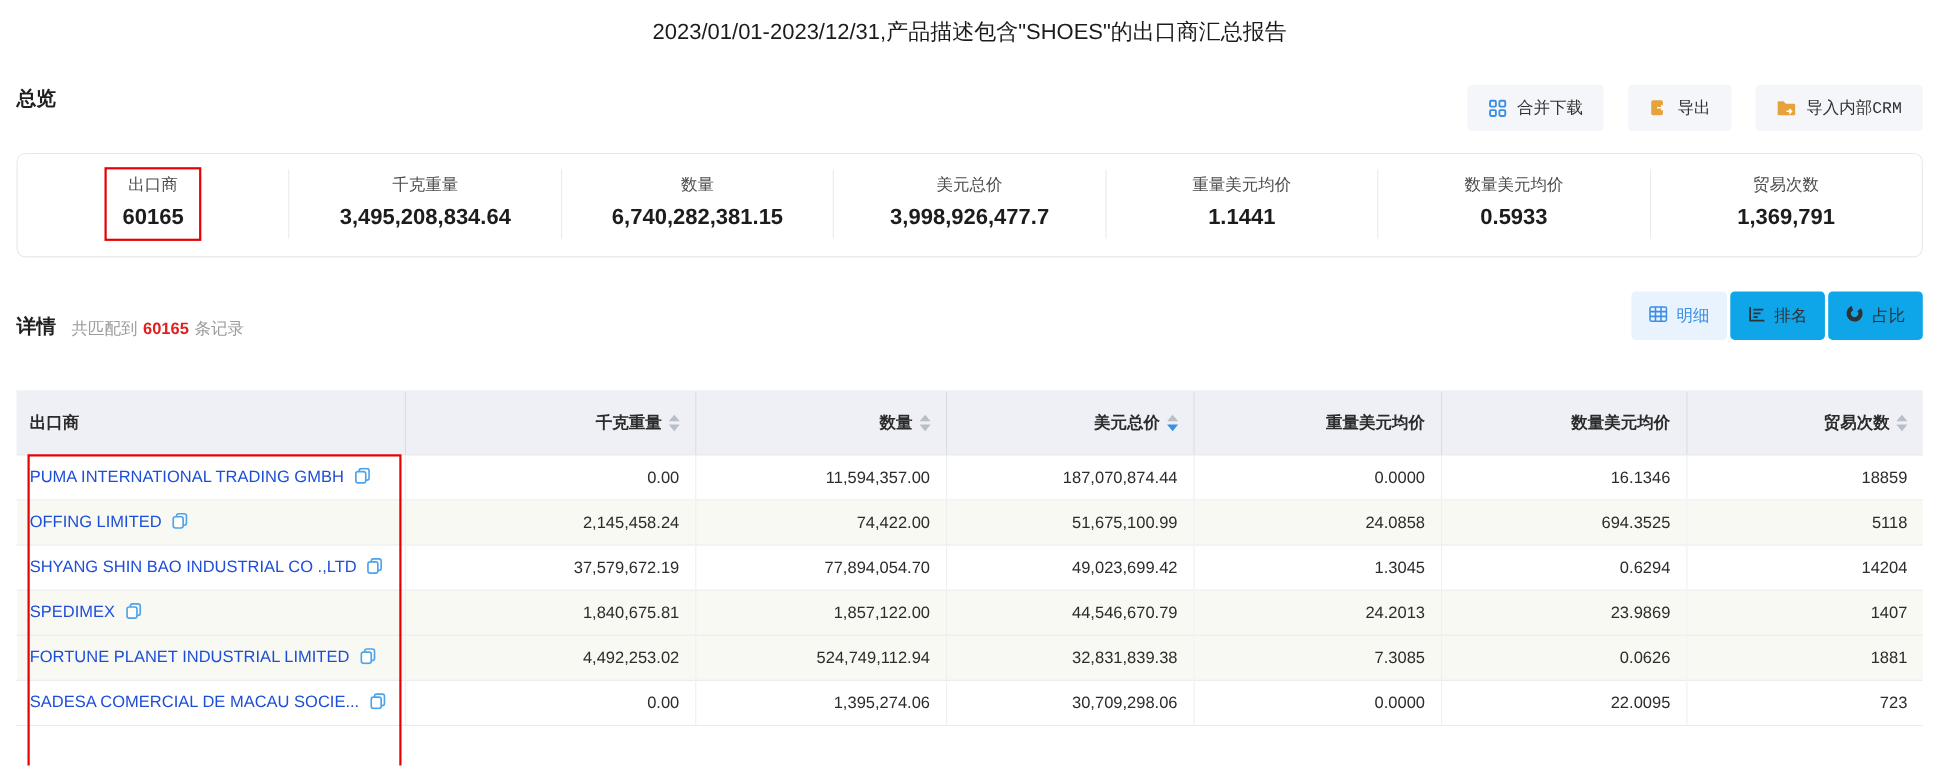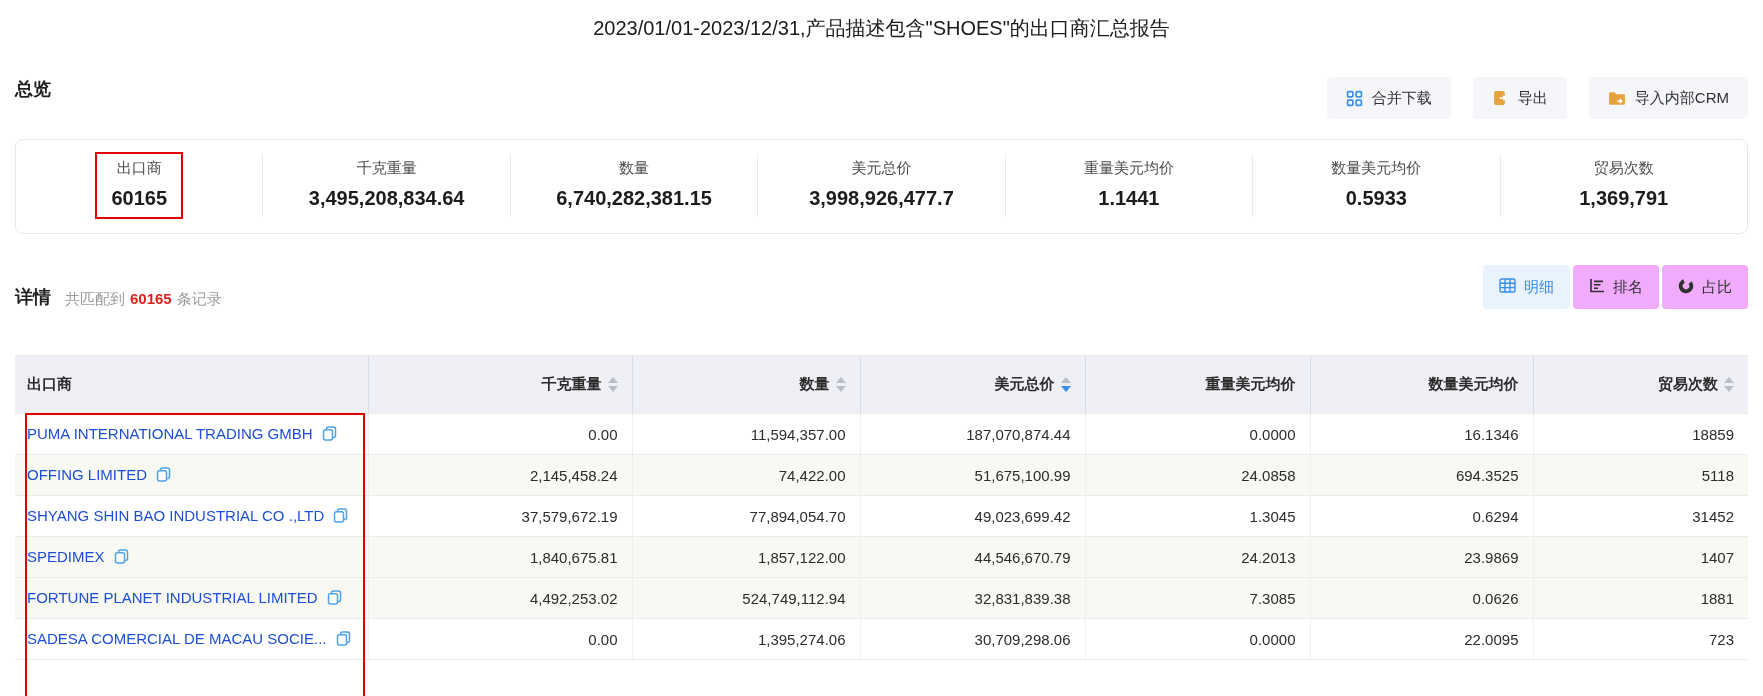--- a/index.html
+++ b/index.html
@@ -7,40 +7,40 @@
   body { font-family: "Liberation Sans", "DejaVu Sans", sans-serif; color: #2e2e2e; }
   .page { width: 1763px; height: 696px; padding: 0 15px; position: relative; }
 
   .report-title { padding-top: 15px; text-align: center; font-size: 20px; color: #1b1b1b; }
 
   .section-row { margin-top: 35px; display: flex; align-items: flex-start; }
   .section-heading { font-size: 18px; font-weight: 700; color: #1f1f1f; }
   .actions { margin-left: auto; display: flex; gap: 22px; }
   .action-btn { display: inline-flex; align-items: center; gap: 9px; background: #f4f6f9; border: none;
     border-radius: 4px; padding: 0 19px; height: 42px; font-size: 15px; color: #303133; cursor: pointer;
-    font-family: Liberation Sans, sans-serif; }
+    font-family: Liberation Mono, monospace; }
   .action-btn svg { display: block; }
 
   .stats-card { margin-top: 20px; border: 1px solid #e6e8ec; border-radius: 8px; display: flex;
     align-items: center; padding: 12px 0 14px; }
   .stat { flex: 1; text-align: center; position: relative; }
   .stat + .stat { border-left: 1px solid #e8eaee; }
   .stat-inner { display: inline-block; padding: 5px 14px 7px; }
   .stat-inner.red-outline { border: 2px solid var(--annotation-red); }
   .stat-label { font-size: 15px; color: #4d4d4d; margin-bottom: 9px; }
   .stat-value { font-size: 20px; color: #1c1c1c; font-weight: 600; }
 
   .details-row { margin-top: 31px; display: flex; align-items: flex-end; height: 44px; }
   .match-text { margin-left: 14px; font-size: 15px; color: #9b9b9b; }
   .match-count { color: var(--count-red); font-weight: 600; margin: 0 5px; }
   .annotation-text { margin-left: 92px; font-family: "Liberation Serif", "DejaVu Serif", serif;
     font-weight: 700; font-size: 27px; color: var(--annotation-red); line-height: 1; letter-spacing: 1px; }
   .view-tabs { margin-left: auto; display: flex; gap: 3px; padding-left: 35px; }
   .view-tab { display: inline-flex; align-items: center; gap: 8px; height: 44px; padding: 0 16px;
-    font-size: 15px; border: none; border-radius: 4px; background: #f0abfc; color: #303133; cursor: pointer;
+    font-size: 15px; border: none; border-radius: 4px; background: #0ea5e9; color: #303133; cursor: pointer;
     font-family: inherit; }
   .view-tab.active { background: #e8f3fd; color: var(--accent-blue); }
 
   .table-wrap { margin-top: 46px; position: relative; }
   table { width: 1733px; border-collapse: collapse; table-layout: fixed; }
   thead th { height: 58px; background: #eef0f5; font-size: 15px; font-weight: 700; color: #2b2b2b;
     text-align: right; padding-right: 14px; border-top: 1px solid #e8eaf0; }
   thead th.col-name { text-align: left; padding-left: 12px; }
   thead th + th { border-left: 1px solid #d9dce4; }
   thead th.sortable { cursor: pointer; }
@@ -280,21 +280,21 @@
       <span class="exporter">SHYANG SHIN BAO INDUSTRIAL CO .,LTD</span><span class="copy-btn"><svg width="15" height="15" viewBox="0 0 15 15" fill="none" stroke="#4ea3ea" stroke-width="1.5">
                   <rect x="4.5" y="1" width="9" height="10.5" rx="2"></rect>
                   <rect x="1.5" y="3.8" width="9" height="10.2" rx="2" fill="#fff"></rect>
                 </svg></span>
     </td>
     <td>37,579,672.19</td>
     <td>77,894,054.70</td>
     <td>49,023,699.42</td>
     <td>1.3045</td>
     <td>0.6294</td>
-    <td>31452</td>
+    <td>14204</td>
   </tr>
           <tr class="striped">
     <td class="c-name">
       <span class="exporter">SPEDIMEX</span><span class="copy-btn"><svg width="15" height="15" viewBox="0 0 15 15" fill="none" stroke="#4ea3ea" stroke-width="1.5">
                   <rect x="4.5" y="1" width="9" height="10.5" rx="2"></rect>
                   <rect x="1.5" y="3.8" width="9" height="10.2" rx="2" fill="#fff"></rect>
                 </svg></span>
     </td>
     <td>1,840,675.81</td>
     <td>1,857,122.00</td>

